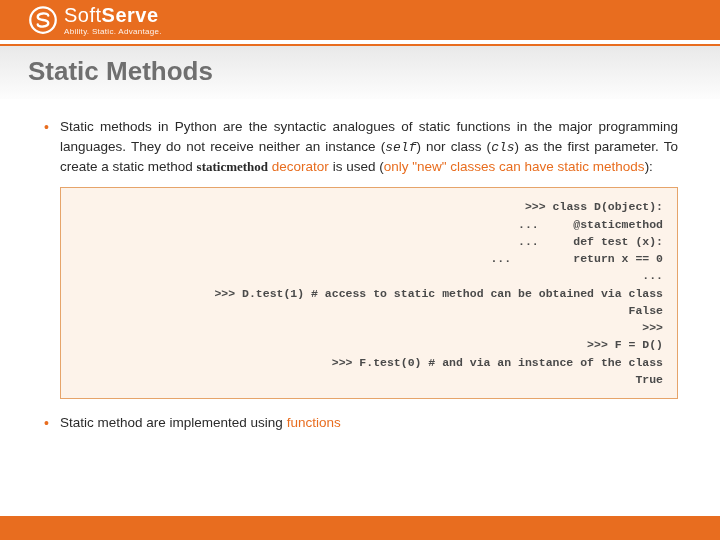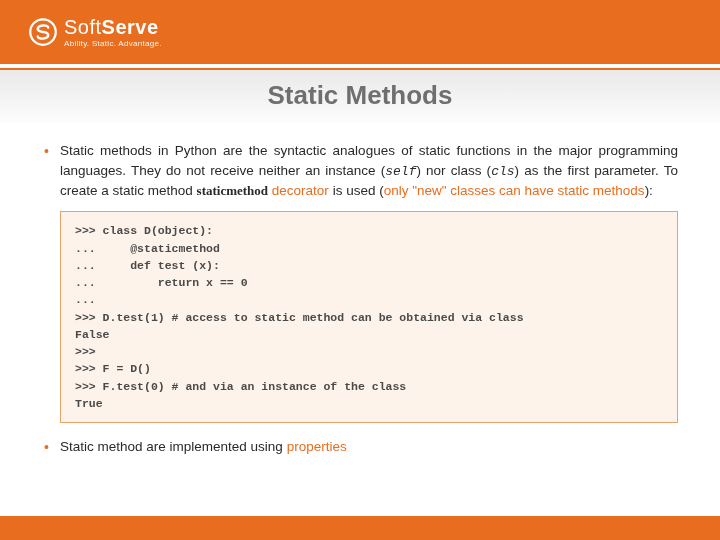--- a/index.html
+++ b/index.html
@@ -1,34 +1,34 @@
 <!DOCTYPE html>
 <html><head>
 <meta charset="utf-8">
 <style>
   * { margin: 0; padding: 0; box-sizing: border-box; }
   body { width: 720px; height: 540px; font-family: Verdana, Arial, sans-serif; background: #fff; overflow: hidden; }
-  .header { background: #e86d1f; height: 64px; display: flex; align-items: center; padding-left: 28px; }
+  .header { background: #e86d1f; height: 40px; display: flex; align-items: center; padding-left: 28px; }
   .logo { display: flex; align-items: center; gap: 6px; }
   .logo-mark { width: 30px; height: 30px; }
   .logo-text { color: #fff; }
   .logo-name { font-size: 20px; font-weight: bold; letter-spacing: 0.5px; }
   .logo-name .soft { font-weight: normal; }
   .logo-tag { font-size: 8px; letter-spacing: 0.3px; opacity: 0.92; }
   .divider-bar { height: 6px; background: #fff; border-bottom: 2px solid #e86d1f; }
-  .title-wrap { background: linear-gradient(to bottom, #e9e9e9 0%, #fdfdfd 100%); padding: 10px 28px 12px 28px; text-align: center; }
+  .title-wrap { background: linear-gradient(to bottom, #e9e9e9 0%, #fdfdfd 100%); padding: 10px 28px 12px 28px; }
   .title { color: #6f6f6f; font-size: 26px; font-weight: bold; }
   .content { padding: 18px 42px 0 42px; }
   ul { list-style: none; }
   li.bullet { position: relative; padding-left: 18px; font-size: 13.5px; color: #2a2a2a; line-height: 1.45; text-align: justify; margin-bottom: 10px; }
   li.bullet::before { content: "•"; position: absolute; left: 2px; top: 0; color: #e86d1f; font-size: 14px; }
   .mono { font-family: "Courier New", monospace; font-size: 13px; font-style: italic; }
   .kw { font-family: Liberation Serif, serif; font-weight: bold; font-size: 13px; }
   .accent { color: #e86d1f; margin-top: 16px; }
-  .codebox { margin: 6px 0 14px 18px; background: #fdf3ea; border: 1px solid #e6a46a; padding: 10px 14px; font-family: "Courier New", monospace; font-size: 11.5px; color: #4a4a4a; line-height: 1.5; white-space: pre; font-weight: bold; }
+  .codebox { margin: 6px 0 14px 18px; background: #fdf3ea; border: 1px solid #e6a46a; padding: 10px 14px; font-family: "Courier New", monospace; font-size: 11.5px; color: #4a4a4a; line-height: 1.5; white-space: pre; font-weight: bold; text-align: right; }
   .footer { position: absolute; bottom: 0; left: 0; right: 0; height: 24px; background: #e86d1f; }
 </style>
 </head>
 <body>
 
 <div class="header">
   <div class="logo">
     <svg class="logo-mark" viewBox="0 0 40 40">
       <circle cx="20" cy="20" r="17" fill="none" stroke="#fff" stroke-width="3"></circle>
       <path d="M 27 14 C 27 10, 13 10, 13 16 C 13 22, 27 18, 27 24 C 27 30, 13 30, 13 26" fill="none" stroke="#fff" stroke-width="3.2" stroke-linecap="round"></path>
@@ -57,18 +57,18 @@
 ...         return x == 0
 ...
 &gt;&gt;&gt; D.test(1) # access to static method can be obtained via class
 False
 &gt;&gt;&gt;
 &gt;&gt;&gt; F = D()
 &gt;&gt;&gt; F.test(0) # and via an instance of the class
 True</div>
   <ul>
     <li class="bullet">
-      <span>Static method are implemented using </span><span class="accent">properties</span>
+      <span>Static method are implemented using </span><span class="accent">functions</span>
     </li>
   </ul>
 </div>
 
 <div class="footer"></div>
 
 </body></html>

